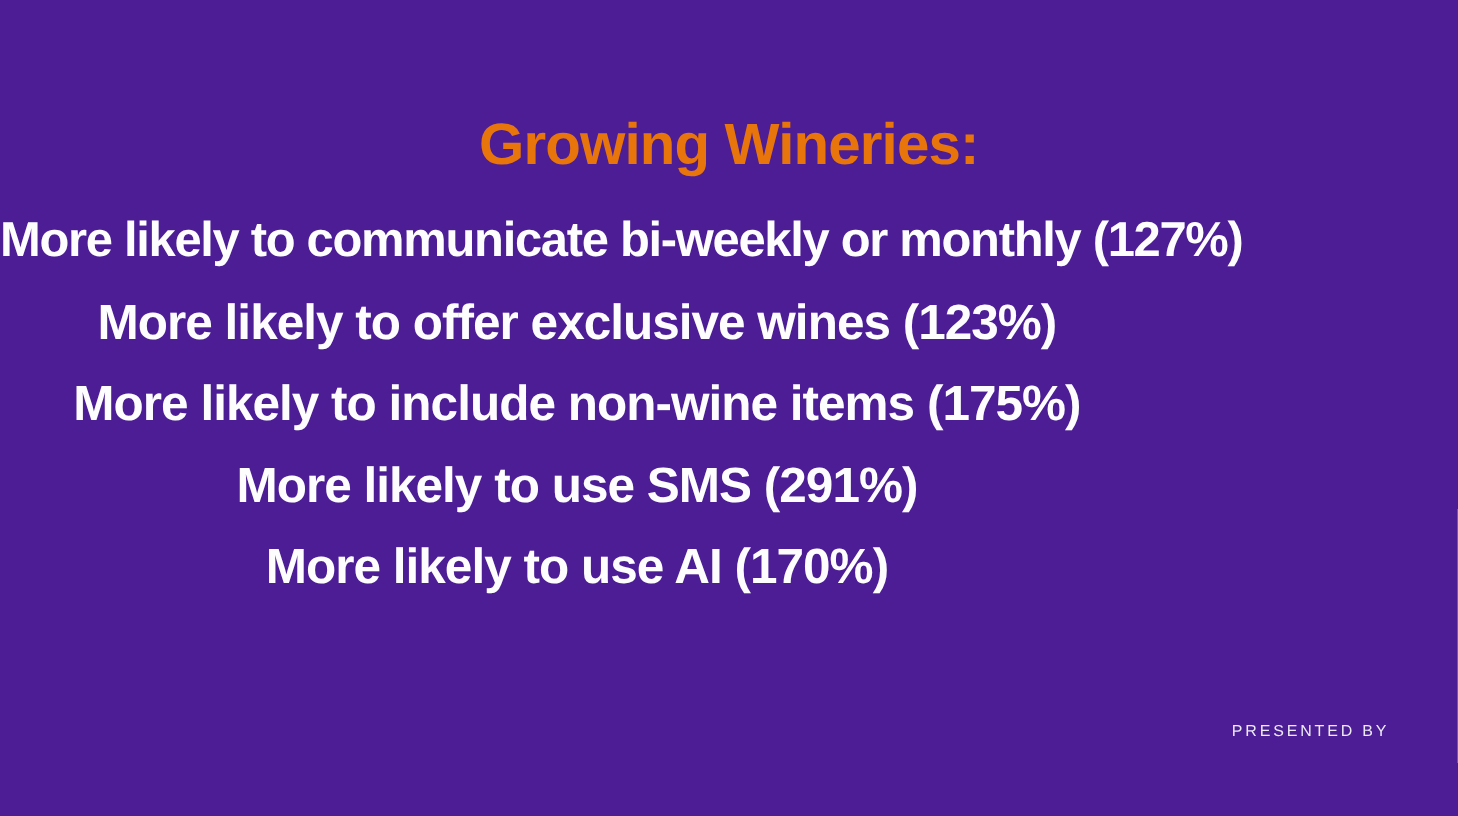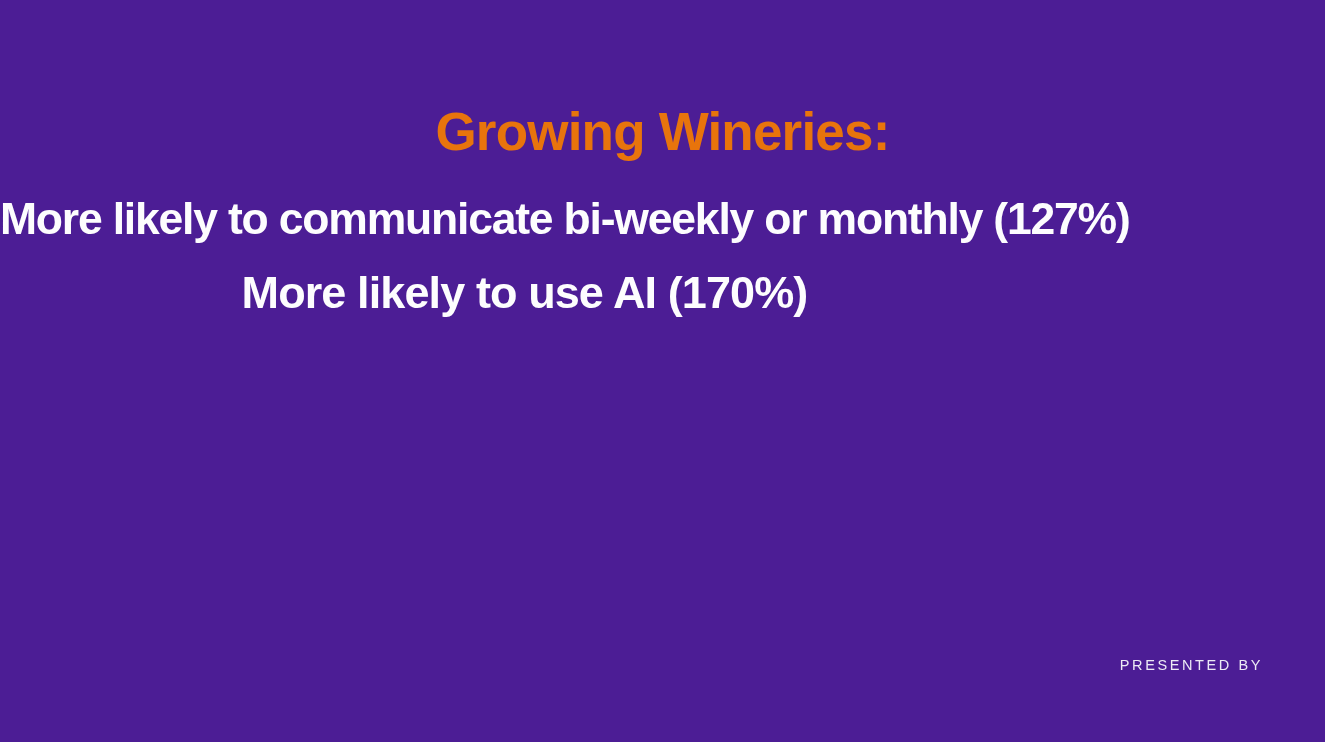--- a/index.html
+++ b/index.html
@@ -148,20 +148,23 @@
 <body>
 
 <div id="slide" style="background: #4c1d95;">
 
   <div class="content-block">
 
     <h1 class="slide-title" style="color: rgb(232, 116, 12);">Growing Wineries:</h1>
 
     <ul class="stat-list">
       <li class="stat-line line-1" style="color: rgb(253, 253, 254);">More likely to communicate bi-weekly or monthly (127%)</li>
+      <li class="stat-line line-2" style="color: rgb(253, 253, 254);">More likely to offer exclusive wines (123%)</li>
+      <li class="stat-line line-3" style="color: rgb(253, 253, 254);">More likely to include non-wine items (175%)</li>
+      <li class="stat-line line-4" style="color: rgb(253, 253, 254);">More likely to use SMS (291%)</li>
       <li class="stat-line line-5" style="color: rgb(253, 253, 254);">More likely to use AI (170%)</li>
     </ul>
 
   </div>
 
   <div class="brand-lockup">
 
     <div class="presented-by">PRESENTED BY</div>
 
 

